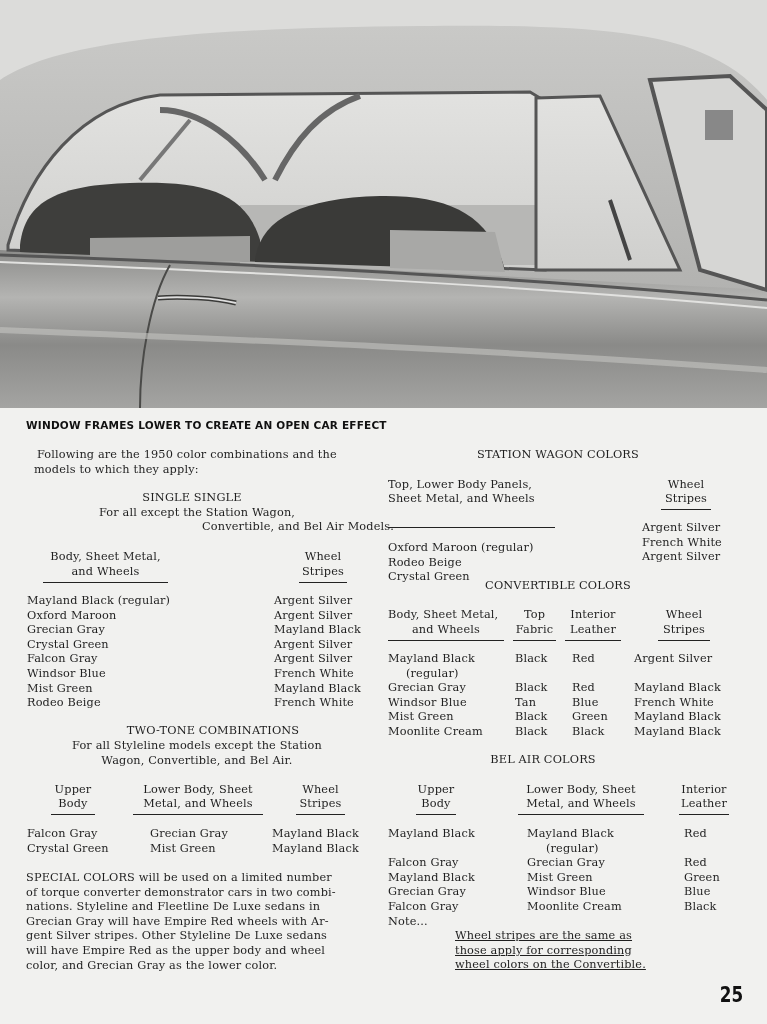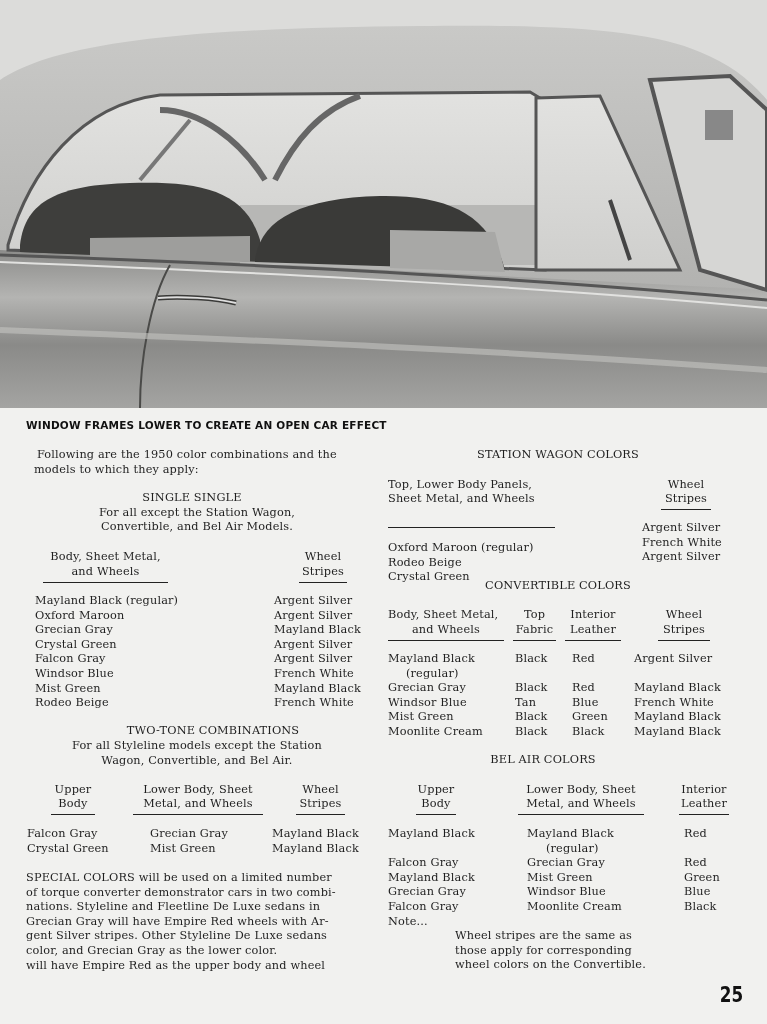--- a/index.html
+++ b/index.html
@@ -93,28 +93,28 @@
   </svg>
 </div>
 
 <div class="headline">WINDOW FRAMES LOWER TO CREATE AN OPEN CAR EFFECT</div>
 
 <div class="t" style="left:37px; top:448px;">Following are the 1950 color combinations and the</div>
 <div class="t" style="left:34px; top:463px;">models to which they apply:</div>
 
 <div class="t c" style="left:0; width:384px; top:491px;">SINGLE SINGLE</div>
 <div class="t c" style="left:0; width:394px; top:506px;">For all except the Station Wagon,</div>
-<div class="t c" style="left:0; width:394px; top:520px;">Convertible, and Bel Air Models.</div>
+<div class="t c" style="left:0; width:394px; top:520px;text-align:right;">Convertible, and Bel Air Models.</div>
 
 <div class="t c" style="left:43px; width:125px; top:550px;">Body, Sheet Metal,</div>
 <div class="t c ul" style="left:43px; width:125px; top:565px; padding-bottom:2px;">and Wheels</div>
 <div class="t c" style="left:299px; width:48px; top:550px;">Wheel</div>
 <div class="t c ul" style="left:299px; width:48px; top:565px; padding-bottom:2px;">Stripes</div>
 
-<div class="col" style="left:27px; top:594px;margin-left:8px;">
+<div class="col" style="left:27px; top:594px;">
   <div>Mayland Black (regular)</div>
   <div>Oxford Maroon</div>
   <div>Grecian Gray</div>
   <div>Crystal Green</div>
   <div>Falcon Gray</div>
   <div>Windsor Blue</div>
   <div>Mist Green</div>
   <div>Rodeo Beige</div>
 </div>
 <div class="col" style="left:274px; top:594px;">
@@ -151,22 +151,22 @@
   <div>Mayland Black</div>
   <div>Mayland Black</div>
 </div>
 
 <div class="col" style="left:26px; top:871px;">
   <div>SPECIAL COLORS will be used on a limited number</div>
   <div>of torque converter demonstrator cars in two combi-</div>
   <div>nations.  Styleline and Fleetline De Luxe sedans in</div>
   <div>Grecian Gray will have Empire Red wheels with Ar-</div>
   <div>gent Silver stripes.  Other Styleline De Luxe sedans</div>
+  <div>will have Empire Red as the upper body and wheel</div>
   <div>color, and Grecian Gray as the lower color.</div>
-  <div>will have Empire Red as the upper body and wheel</div>
 </div>
 
 <div class="t c" style="left:388px; width:340px; top:448px;">STATION WAGON COLORS</div>
 <div class="t" style="left:388px; top:478px;">Top, Lower Body Panels,</div>
 <div class="t ul" style="left:388px; width:167px; top:492px; padding-bottom:20px;">Sheet Metal, and Wheels</div>
 <div class="t c" style="left:661px; width:50px; top:478px;">Wheel</div>
 <div class="t c ul" style="left:661px; width:50px; top:492px; padding-bottom:2px;">Stripes</div>
 
 <div class="col" style="left:388px; top:541px;">
   <div>Oxford Maroon (regular)</div>
@@ -249,19 +249,19 @@
 </div>
 <div class="col" style="left:684px; top:827px;">
   <div>Red</div>
   <div></div>
   <div>Red</div>
   <div>Green</div>
   <div>Blue</div>
   <div>Black</div>
 </div>
 
-<div class="col" style="left:455px; top:929px;">
+<div class="col" style="left:455px; top:929px;text-decoration:underline;">
   <div>Wheel stripes are the same as</div>
   <div>those apply for corresponding</div>
   <div>wheel colors on the Convertible.</div>
 </div>
 
 <div class="pagenum">25</div>
 
 </body></html>

